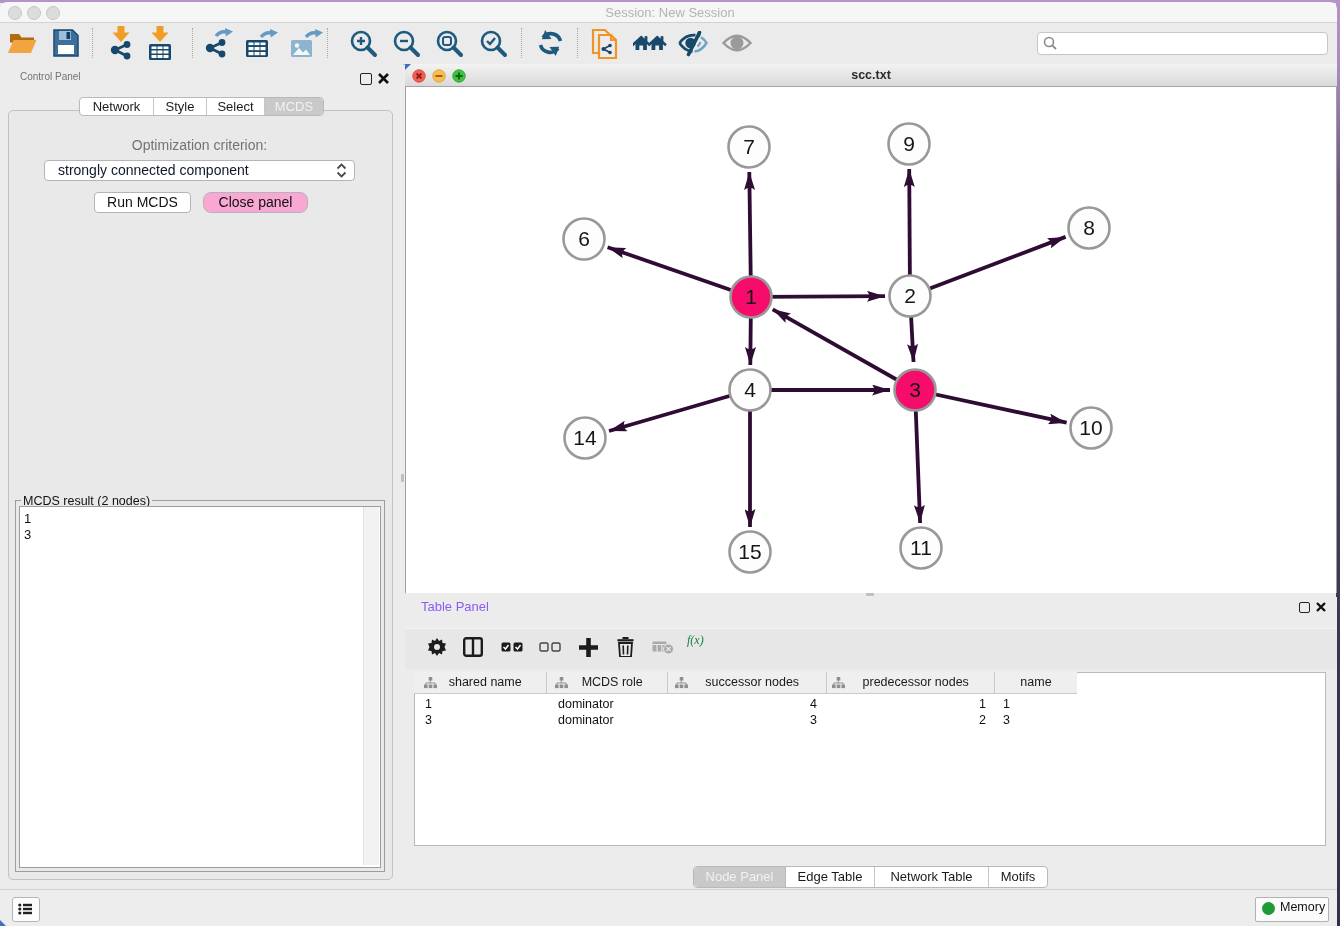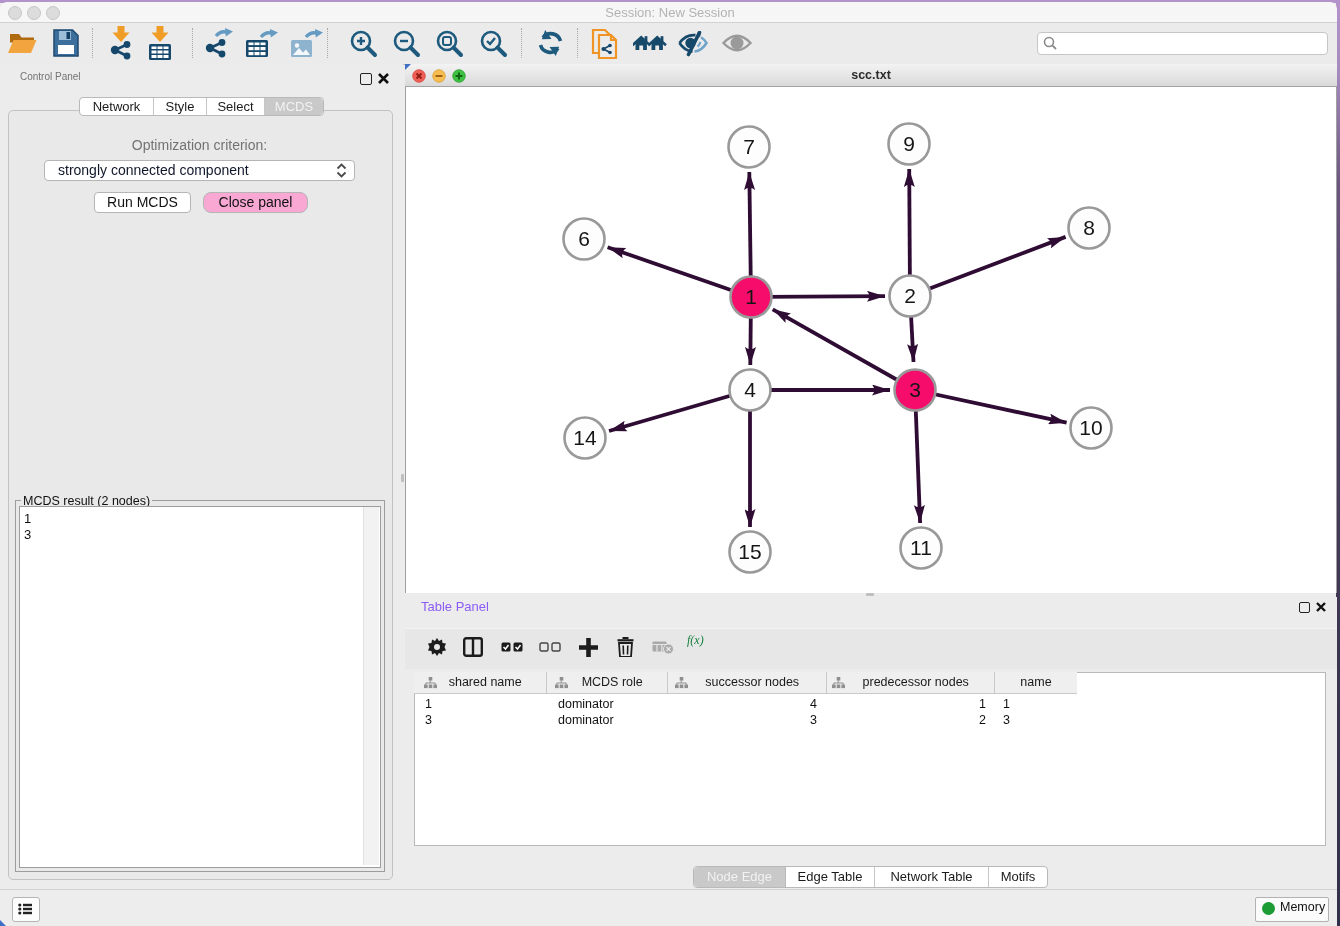--- a/index.html
+++ b/index.html
@@ -357,21 +357,21 @@
   </svg>
 <div id="trows" class="abs" style="left:414px;top:696px;width:912px;height:34px;font-size:12.5px;color:#111;">
   <div class="abs" style="left:11px;top:0;line-height:16px;">1<br>3</div>
   <div class="abs" style="left:144px;top:0;line-height:16px;">dominator<br>dominator</div>
   <div class="abs" style="left:330px;top:0;width:73px;text-align:right;line-height:16px;">4<br>3</div>
   <div class="abs" style="left:500px;top:0;width:72px;text-align:right;line-height:16px;">1<br>2</div>
   <div class="abs" style="left:589px;top:0;line-height:16px;">1<br>3</div>
 </div>
 
 <div class="abs" style="left:693px;top:866px;width:353px;height:20px;background:#fff;border:1px solid #b9b9b9;border-radius:4px;font-size:13px;color:#1a1a1a;">
-  <div class="abs" style="left:0;top:0;width:91px;height:20px;text-align:center;line-height:20px;background:#c9c9c9;color:#f2f2f2;border-radius:4px 0 0 4px;border-right:1px solid #b9b9b9;">Node Edge</div>
+  <div class="abs" style="left:0;top:0;width:91px;height:20px;text-align:center;line-height:20px;background:#c9c9c9;color:#f2f2f2;border-radius:4px 0 0 4px;border-right:1px solid #b9b9b9;">Node Panel</div>
   <div class="abs" style="left:92px;top:0;width:88px;height:20px;text-align:center;line-height:20px;border-right:1px solid #c6c6c6;">Edge Table</div>
   <div class="abs" style="left:181px;top:0;width:113px;height:20px;text-align:center;line-height:20px;border-right:1px solid #c6c6c6;">Network Table</div>
   <div class="abs" style="left:295px;top:0;width:58px;height:20px;text-align:center;line-height:20px;">Motifs</div>
 </div>
 
 <div class="abs" style="left:0;top:889px;width:1337px;height:37px;background:#ededed;border-top:1px solid #d2d2d2;"></div>
 <div class="abs" style="left:12px;top:897px;width:26px;height:23px;background:#fdfdfd;border:1px solid #b5b5b5;border-radius:3px;"></div>
 <svg class="abs" style="left:18px;top:903px;" width="15" height="12">
   <circle cx="1.8" cy="2" r="1.6" fill="#222"></circle>
     <rect x="5" y="0.8" width="9" height="2.4" fill="#222"></rect>

